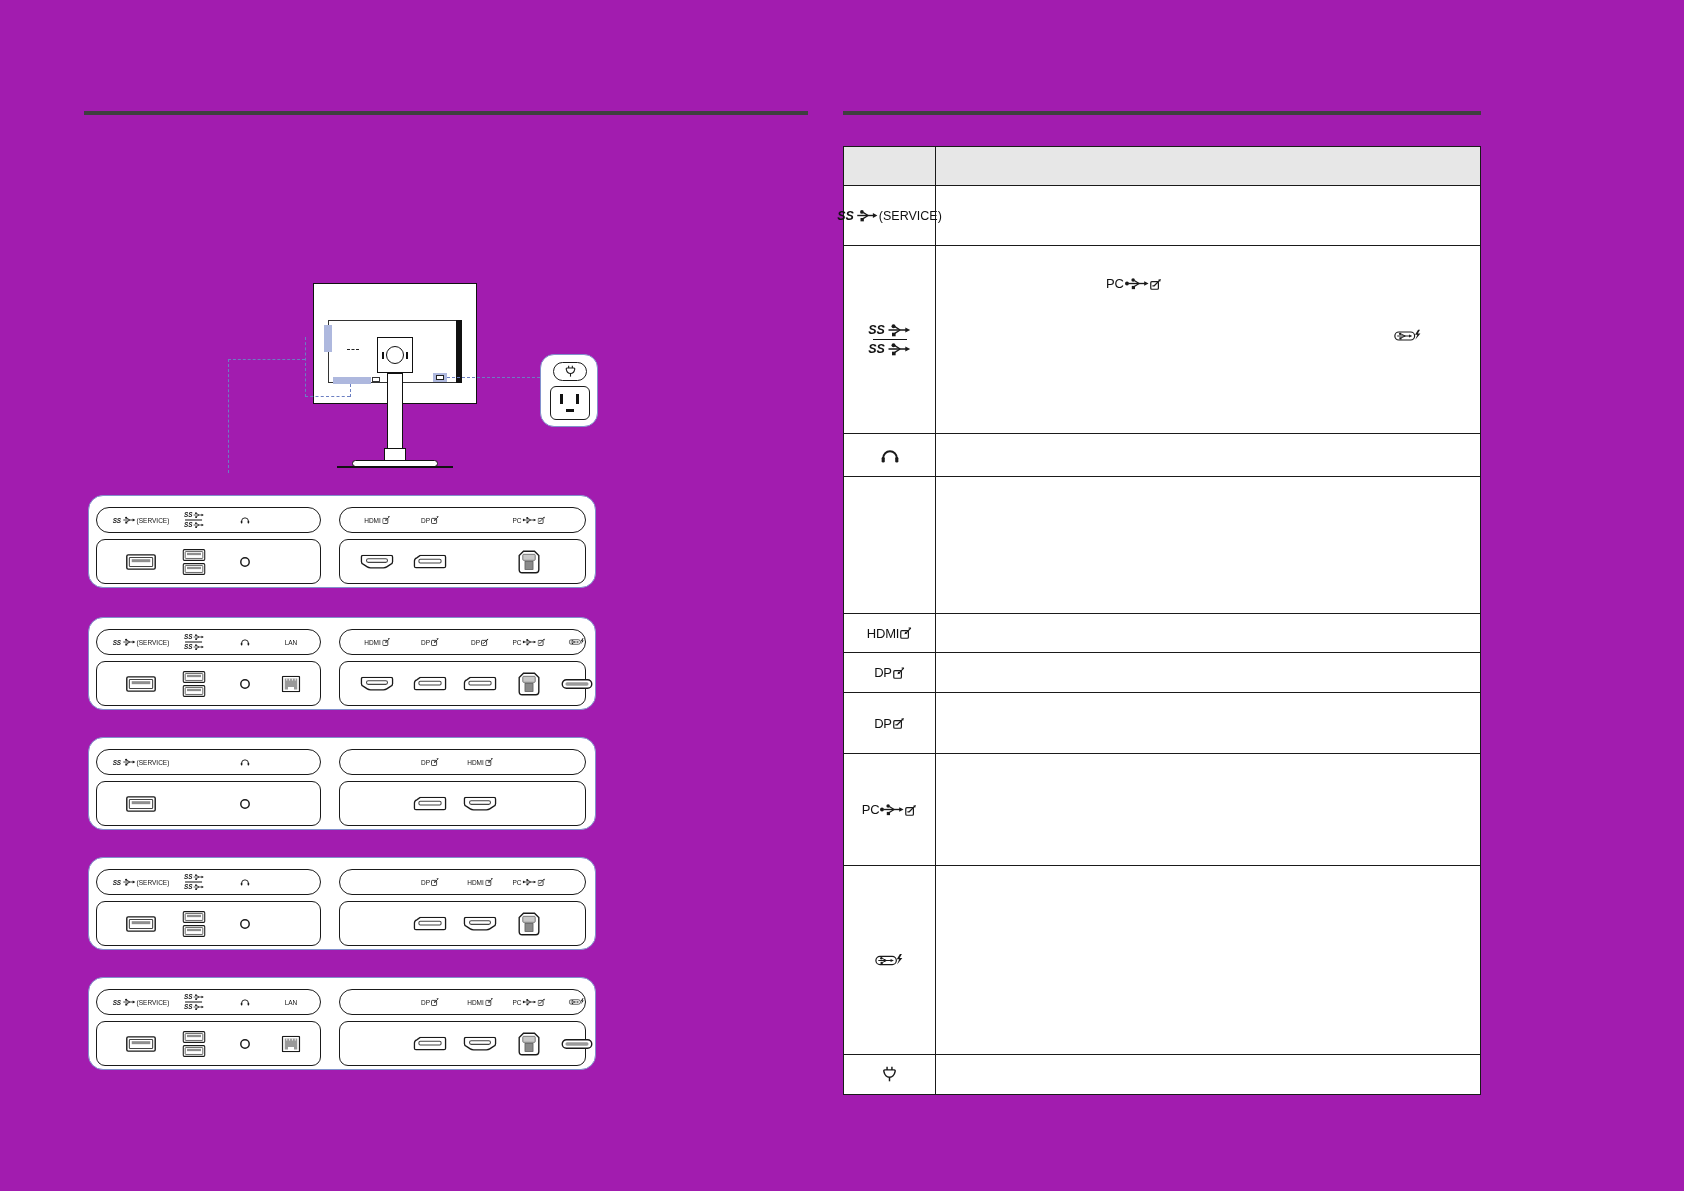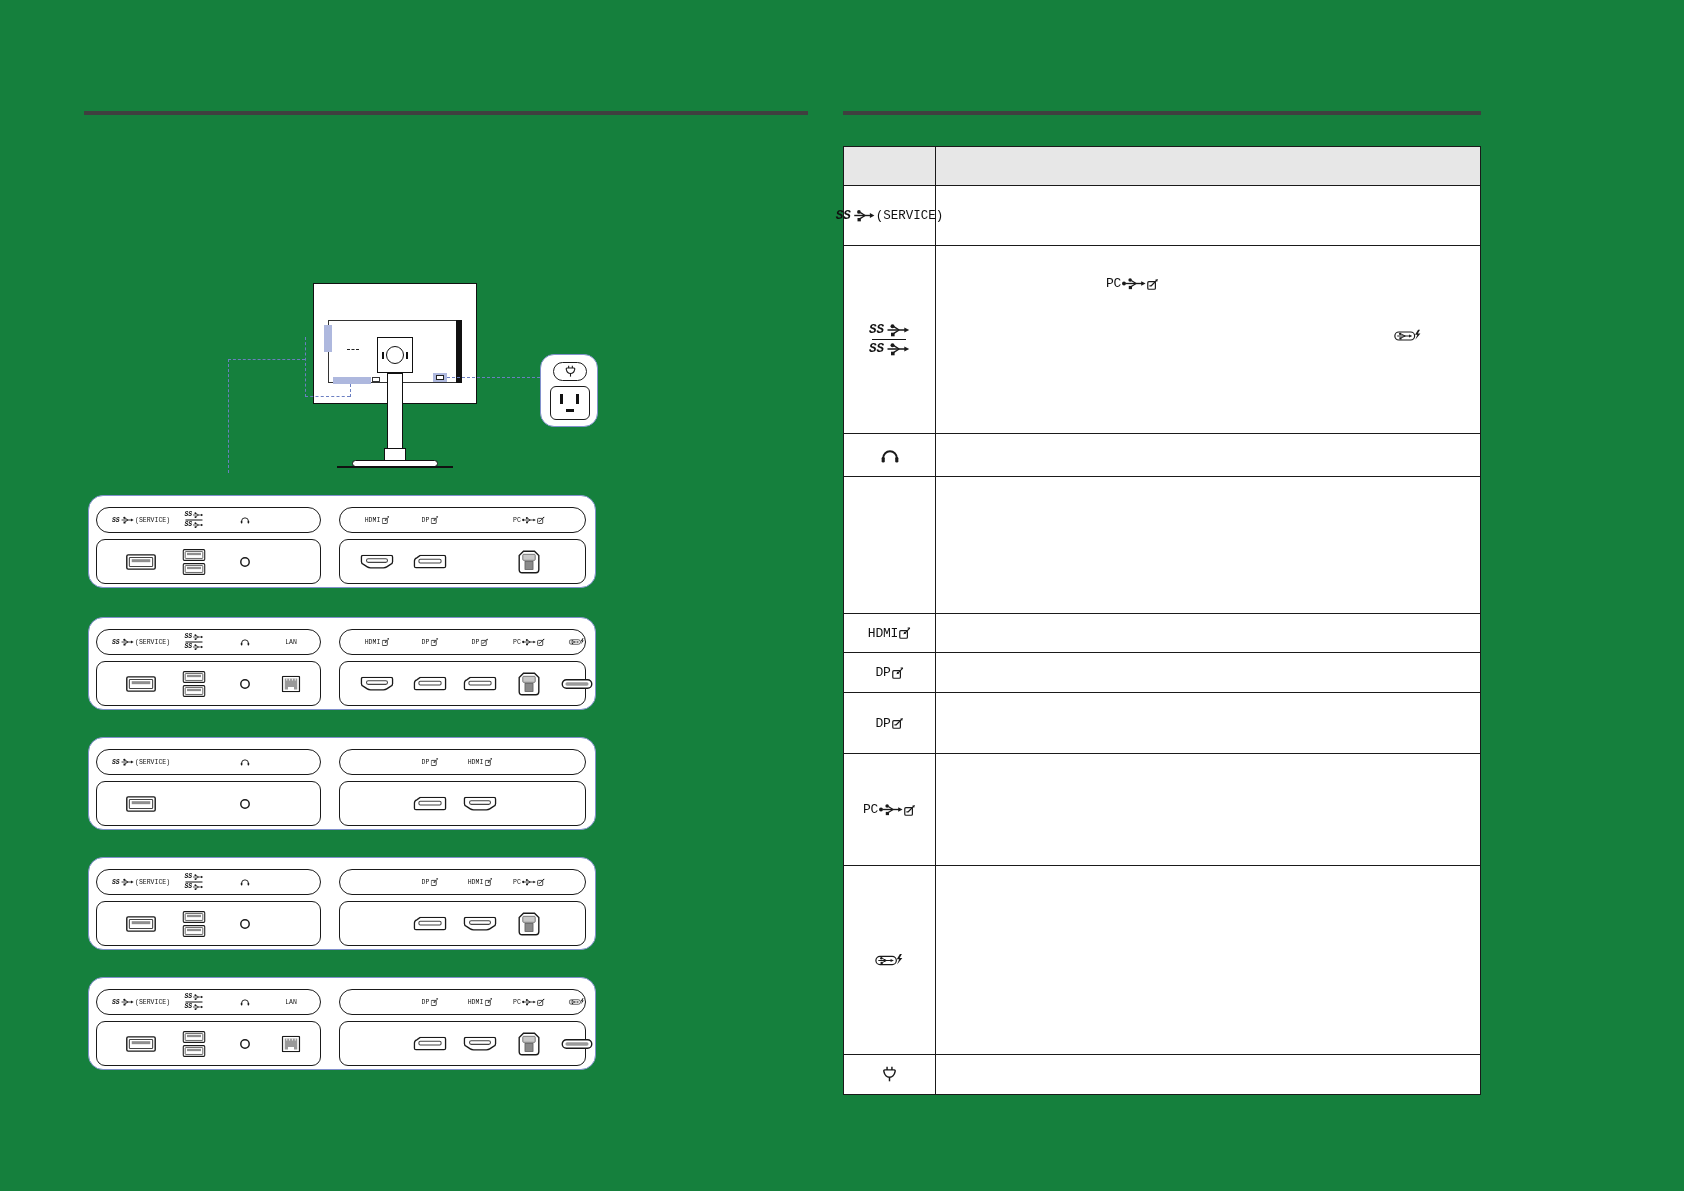--- a/index.html
+++ b/index.html
@@ -1,18 +1,18 @@
 <!DOCTYPE html>
 <html><head>
 <meta charset="utf-8">
 <style>
   *{box-sizing:border-box;margin:0;padding:0}
   html,body{background:#fff}
-  .page{position:relative;width:1684px;height:1191px;background:#15803d;
-        font-family:Liberation Mono, monospace;color:#111;overflow:hidden}
+  .page{position:relative;width:1684px;height:1191px;background:#a21caf;
+        font-family:Liberation Sans, sans-serif;color:#111;overflow:hidden}
   .abs{position:absolute}
   .rule{height:4px;background:#3f3f3f}
 
   
   .panel{position:absolute;width:508px;height:93px;border:1.6px solid #8291cc;border-radius:15px;background:#fff}
   .grp{position:absolute;top:0;height:100%}
   .pill{position:absolute;left:0;right:0;top:11px;height:26px;border:1.3px solid #1a1a1a;border-radius:13px;background:#fff}
   .pbox{position:absolute;left:0;right:0;top:43px;height:45px;border:1.5px solid #1a1a1a;border-radius:9px;background:#fff}
   .lslot,.pslot{position:absolute;top:50%;transform:translate(-50%,-50%);display:flex;align-items:center;gap:1.5px;white-space:nowrap}
   .s1l{left:44px}.s2l{left:97px}.s3l{left:148px}.s4l{left:194px}

